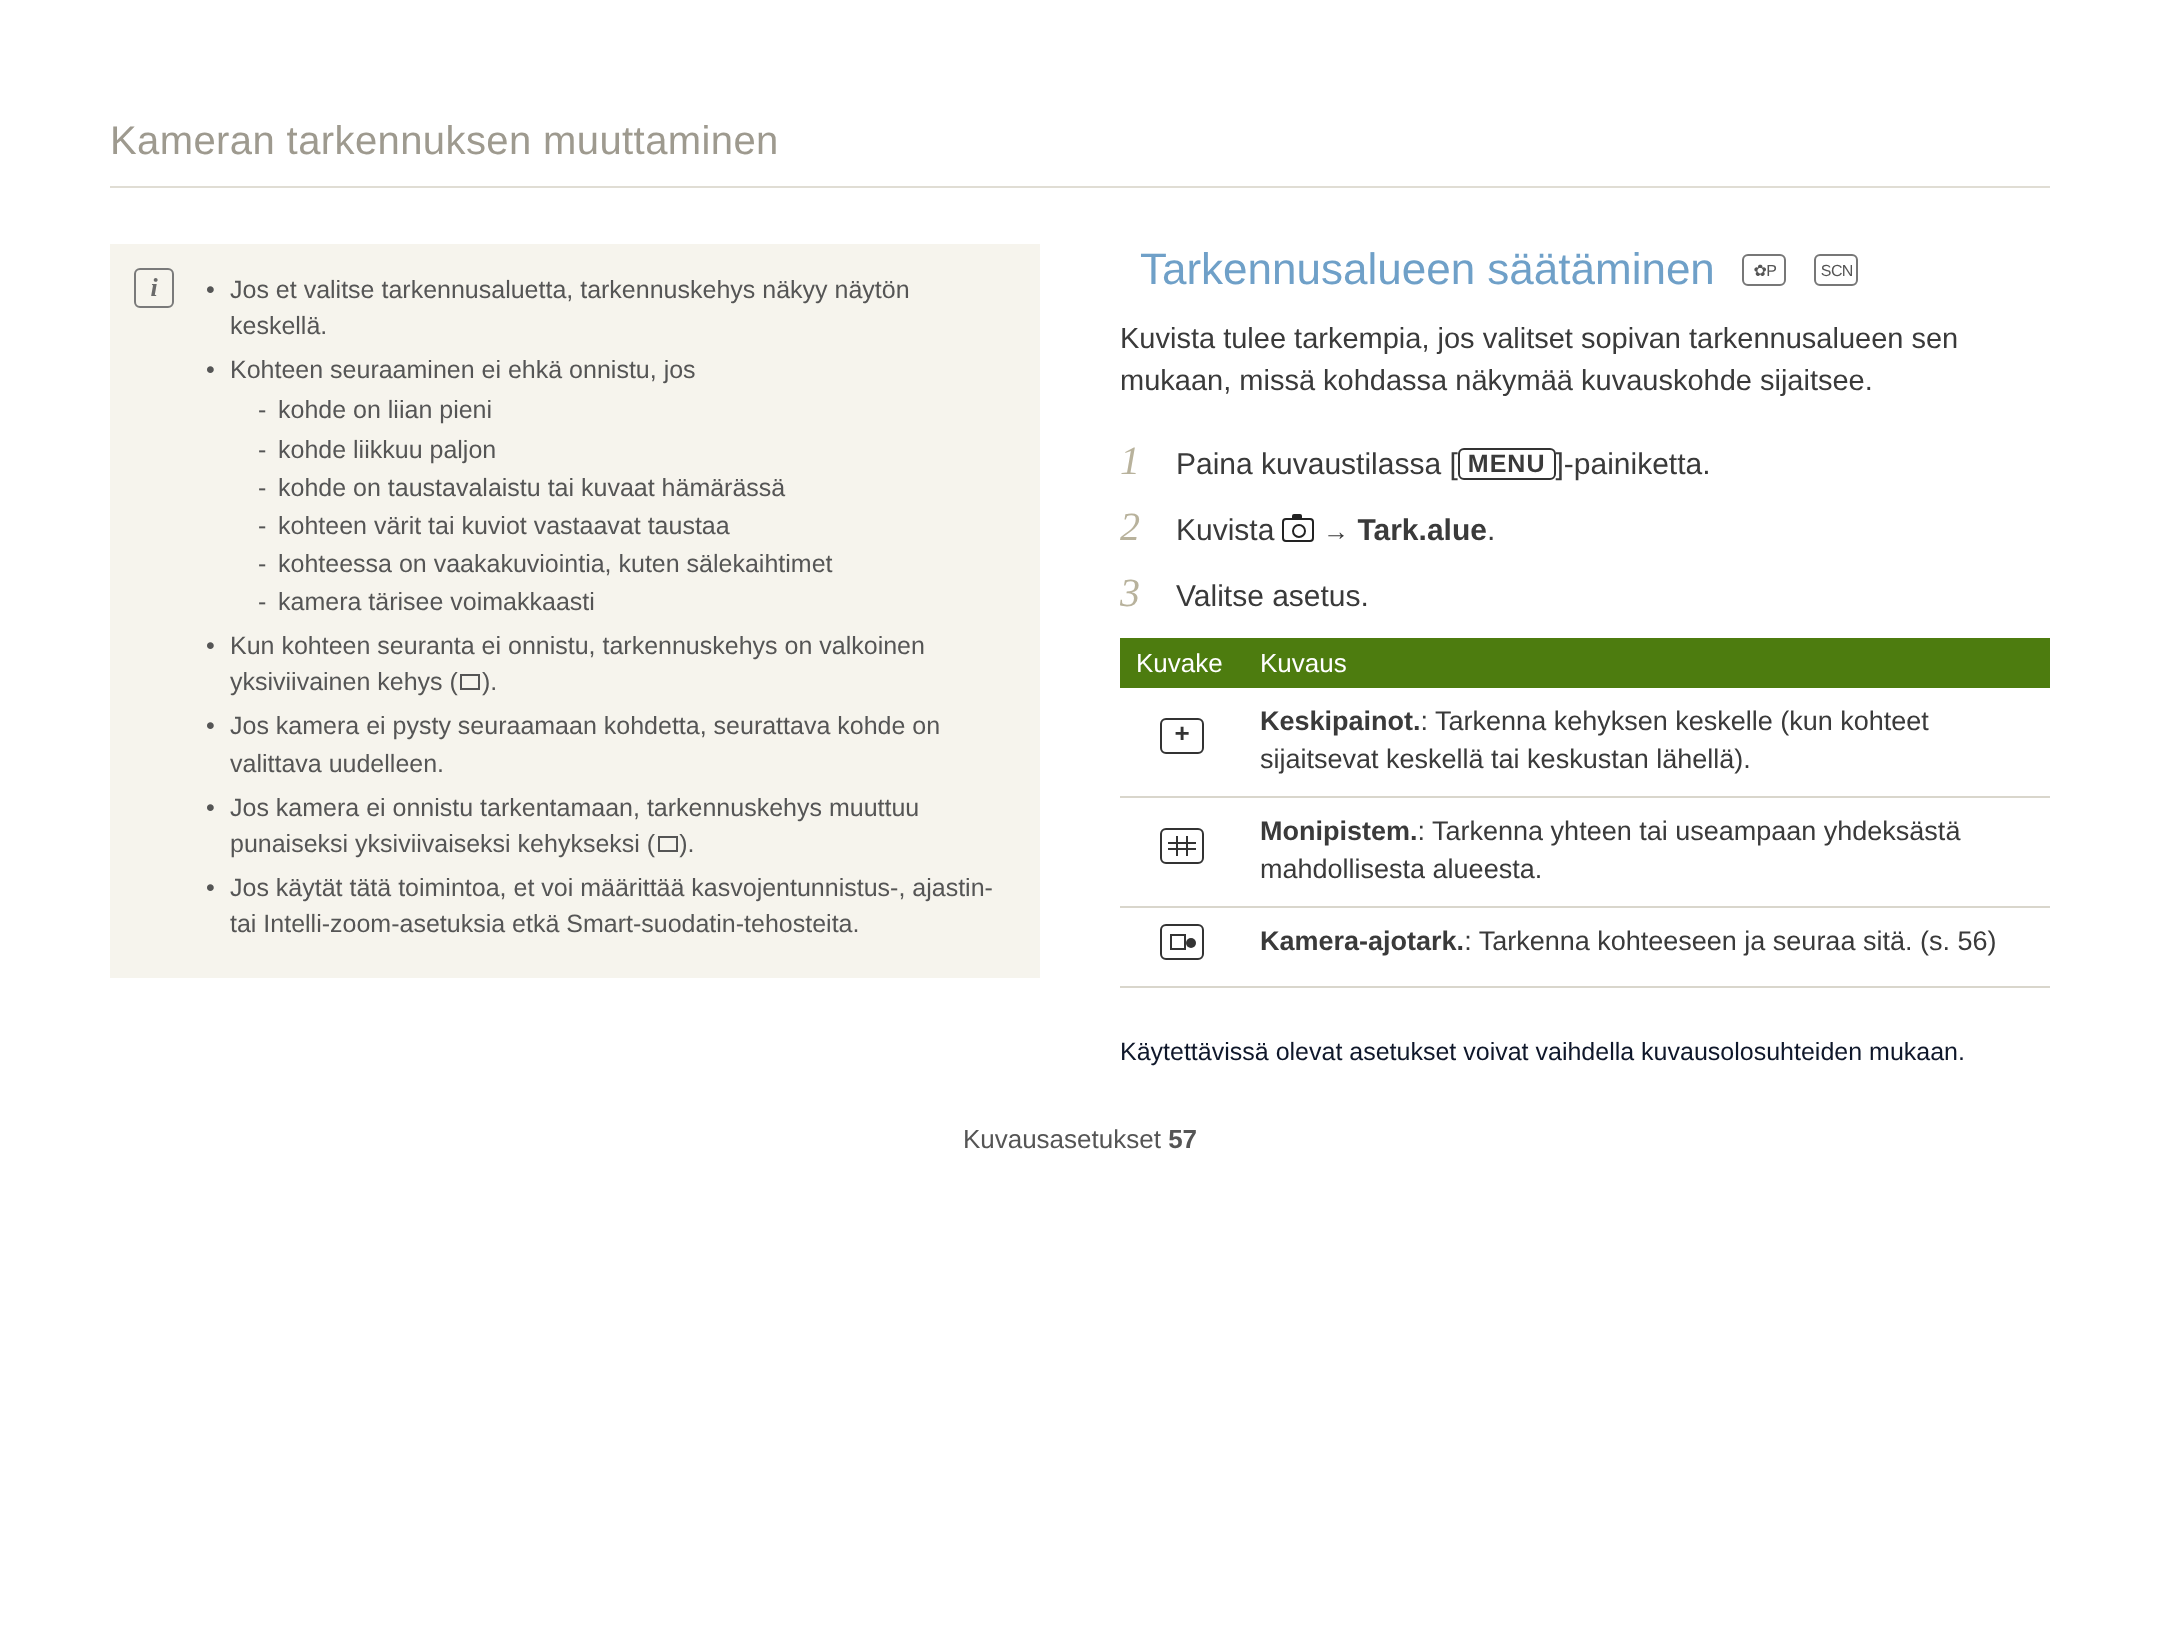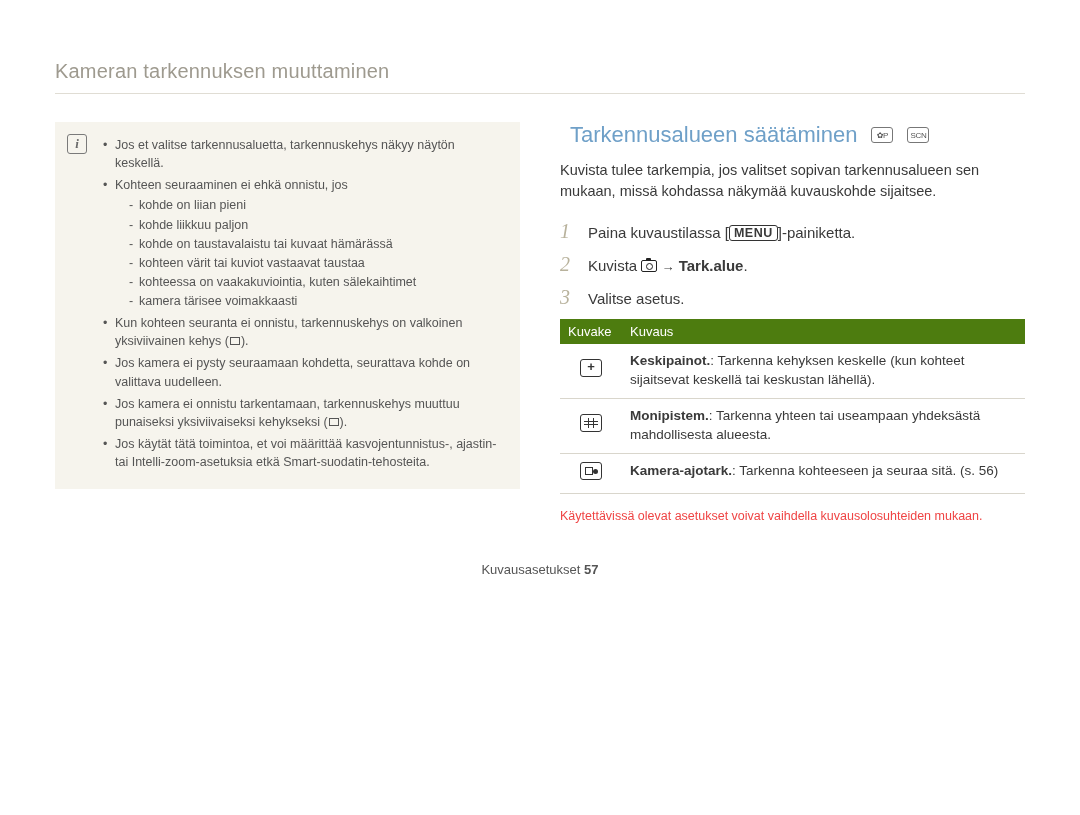--- a/index.html
+++ b/index.html
@@ -254,22 +254,22 @@
   .ico-track::after {
     content: "";
     position: absolute;
     top: 6px; left: 12px;
     width: 5px; height: 5px;
     background: #333;
     border-radius: 50%;
   }
   .note {
     font-size: 12.5px;
-    color: #ef4444;
-    margin-top: 14px;
+    color: #0f172a;
+    margin-top: 24px;
     line-height: 1.4;
   }
 
   .footer {
     position: absolute;
     bottom: 40px;
     left: 0; right: 0;
     text-align: center;
     font-size: 13px;
     color: #555;

